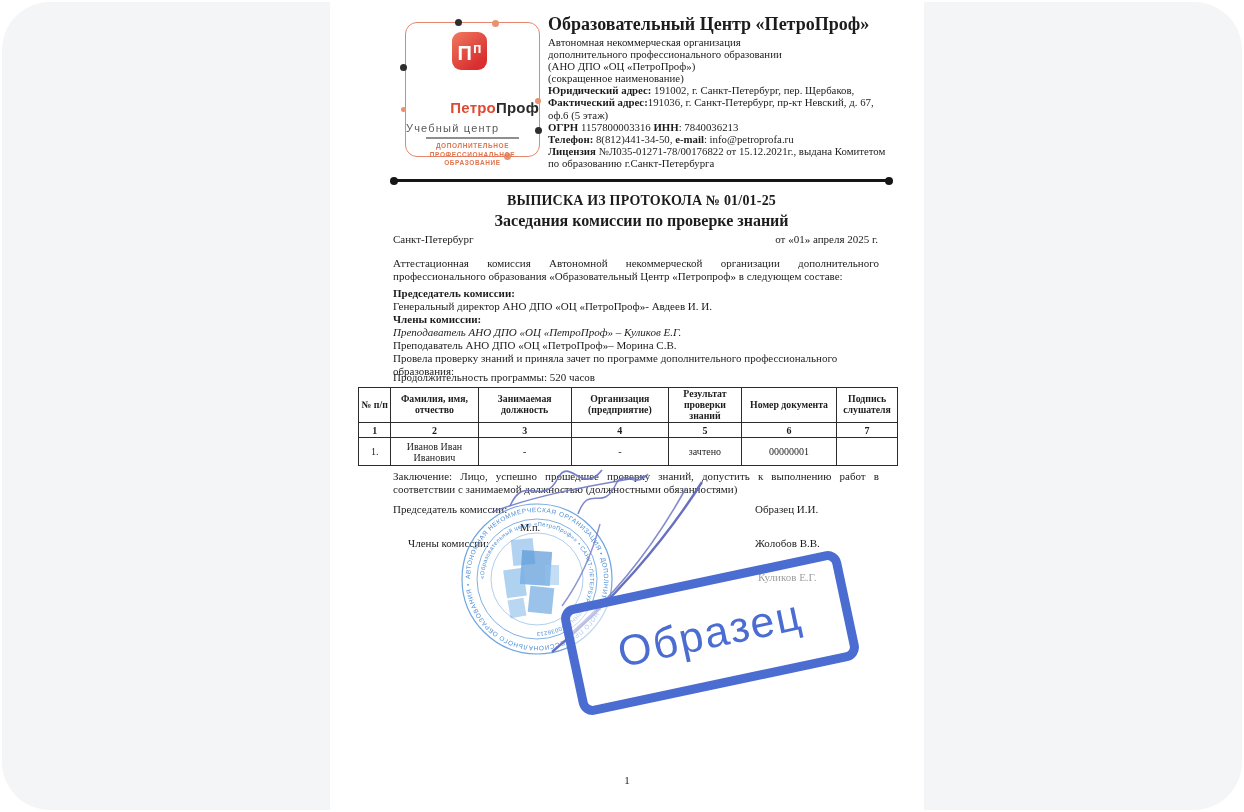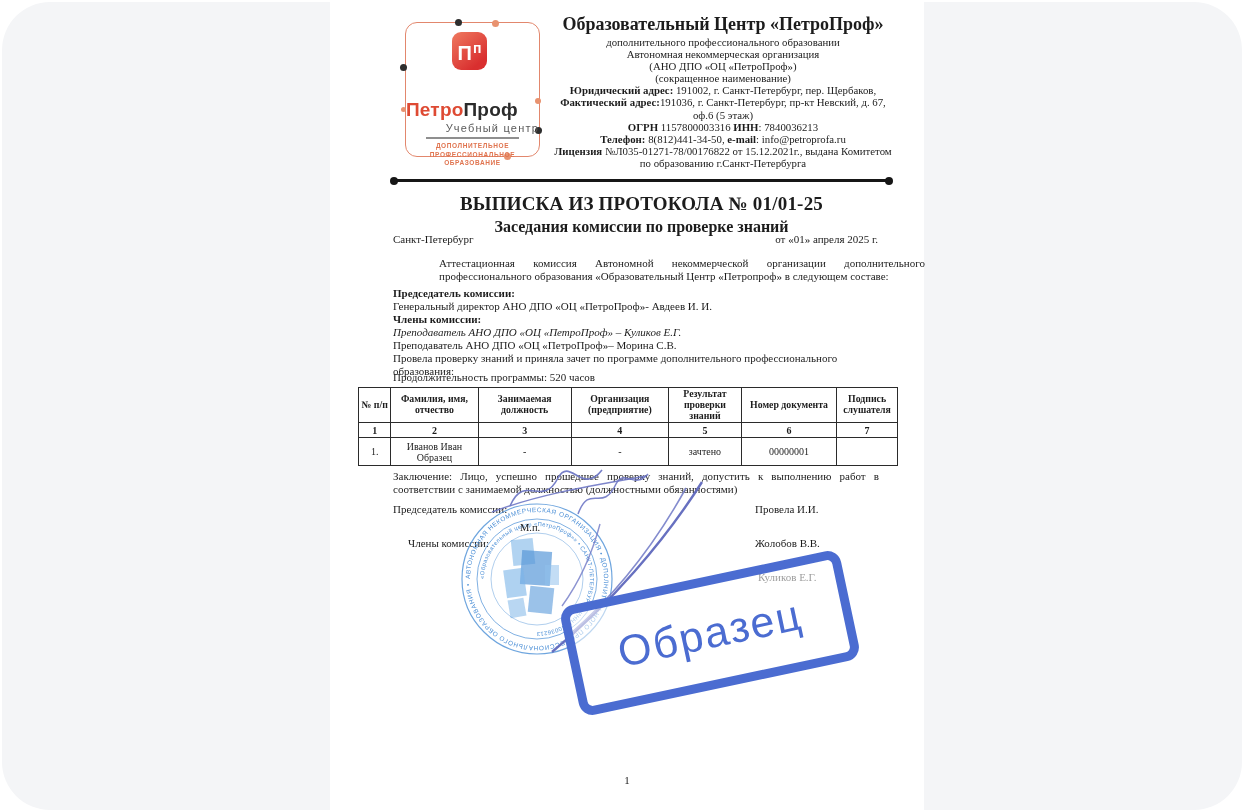--- a/index.html
+++ b/index.html
@@ -27,51 +27,51 @@
   .logo-dot{position:absolute;border-radius:50%;}
   .logo-icon{
     position:absolute;left:46px;top:9px;width:35px;height:38px;
     background:linear-gradient(140deg,#ef7a60 0%,#d92f2f 80%);
     border-radius:9px;color:#fff;display:flex;align-items:center;justify-content:center;
     font-weight:bold;
   }
   .logo-icon .l1{font-size:20px;line-height:20px;margin-top:4px;}
   .logo-icon .l2{font-size:14px;line-height:14px;margin-top:-6px;margin-left:1px;}
   .logo-brand{
-    position:absolute;left:0;top:76px;width:100%;text-align:left;
-    font-size:19px;font-weight:bold;letter-spacing:.2px;white-space:nowrap;
+    position:absolute;left:0;top:76px;width:100%;text-align:right;
+    font-size:15px;font-weight:bold;letter-spacing:.2px;white-space:nowrap;
   }
   .logo-brand .b1{color:#de4a33;}
   .logo-brand .b2{color:#2b2b2b;}
   .logo-sub{
-    position:absolute;left:0;top:99px;width:100%;text-align:right;
+    position:absolute;left:0;top:99px;width:100%;text-align:left;
     font-size:11px;color:#5a5a5a;letter-spacing:1.2px;
   }
   .logo-rule{
     position:absolute;left:20px;top:114px;width:93px;height:2px;background:#8f8f8f;
   }
   .logo-tagline{
     position:absolute;left:0;top:119px;width:100%;text-align:center;
     font-size:6.5px;line-height:8.5px;color:#e0744f;font-weight:bold;letter-spacing:.6px;
   }
   .lh{
-    position:absolute;left:218px;top:12px;width:350px;text-align:center;
+    position:absolute;left:218px;top:12px;width:350px;
   }
   .lh-heading{font-size:18px;font-weight:bold;line-height:20px;margin-bottom:2px;white-space:nowrap;}
   .lh-line{font-size:10.8px;line-height:12.1px;white-space:nowrap;}
   .lh-line .b{font-weight:bold;}
   .divider{
     position:absolute;left:63px;top:177px;width:497px;height:3px;background:#161616;
   }
   .divider .dot{position:absolute;top:-2.5px;width:8px;height:8px;border-radius:50%;background:#161616;}
   .divider .dot.left{left:-3px;}
   .divider .dot.right{right:-3px;}
   
   .title-block{position:absolute;left:63px;top:191px;width:497px;text-align:center;}
-  .doc-title{font-size:19px;font-weight:bold;letter-spacing:.2px;}
+  .doc-title{font-size:14px;font-weight:bold;letter-spacing:.2px;}
   .doc-subtitle{font-size:16px;font-weight:bold;margin-top:3px;}
   .city-date{position:absolute;left:63px;top:231px;width:485px;font-size:11px;}
   .city{position:absolute;left:0;top:0;}
   .date{position:absolute;right:0;top:0;}
   
   .bodyline{position:absolute;left:63px;width:486px;font-size:11px;line-height:13px;}
   .jtext{text-align:justify;}
   .bold{font-weight:bold;}
   
   table.reg{
@@ -124,22 +124,22 @@
       <div class="logo-sub">Учебный центр</div>
       <div class="logo-rule"></div>
       <div class="logo-tagline">
         <div>ДОПОЛНИТЕЛЬНОЕ</div>
         <div>ПРОФЕССИОНАЛЬНОЕ ОБРАЗОВАНИЕ</div>
       </div>
     </div>
 
     <div class="lh">
       <div class="lh-heading">Образовательный Центр «ПетроПроф»</div>
+      <div class="lh-line">Автономная некоммерческая организация</div>
       <div class="lh-line">дополнительного профессионального образовании</div>
-      <div class="lh-line">Автономная некоммерческая организация</div>
       <div class="lh-line">(АНО ДПО «ОЦ «ПетроПроф»)</div>
       <div class="lh-line">(сокращенное наименование)</div>
       <div class="lh-line"><span class="b">Юридический адрес: </span><span>191002, г. Санкт-Петербург, пер. Щербаков,</span></div>
       <div class="lh-line"><span class="b">Фактический адрес:</span><span>191036, г. Санкт-Петербург, пр-кт Невский, д. 67,</span></div>
       <div class="lh-line">оф.6 (5 этаж)</div>
       <div class="lh-line"><span class="b">ОГРН </span><span>1157800003316 </span><span class="b">ИНН</span><span>: 7840036213</span></div>
       <div class="lh-line"><span class="b">Телефон: </span><span>8(812)441-34-50, </span><span class="b">e-mail</span><span>: info@petroprofa.ru</span></div>
       <div class="lh-line"><span class="b">Лицензия </span><span>№Л035-01271-78/00176822 от 15.12.2021г., выдана Комитетом</span></div>
       <div class="lh-line">по образованию г.Санкт-Петербурга</div>
     </div>
@@ -152,21 +152,21 @@
     <div class="title-block">
       <div class="doc-title">ВЫПИСКА ИЗ ПРОТОКОЛА № 01/01-25</div>
       <div class="doc-subtitle">Заседания комиссии по проверке знаний</div>
     </div>
 
     <div class="city-date">
       <span class="city">Санкт-Петербург</span>
       <span class="date">от «01» апреля 2025 г.</span>
     </div>
 
-    <div class="bodyline jtext" style="top:255px;margin-left:46px;">Аттестационная комиссия Автономной некоммерческой организации дополнительного профессионального образования «Образовательный Центр «Петропроф» в следующем составе:</div>
+    <div class="bodyline jtext" style="top:255px;">Аттестационная комиссия Автономной некоммерческой организации дополнительного профессионального образования «Образовательный Центр «Петропроф» в следующем составе:</div>
     <div class="bodyline bold" style="top:285px;">Председатель комиссии:</div>
     <div class="bodyline" style="top:298px;">Генеральный директор АНО ДПО «ОЦ «ПетроПроф»- Авдеев И. И.</div>
     <div class="bodyline bold" style="top:311px;">Члены комиссии:</div>
     <div class="bodyline" style="top:324px;font-style:italic;">Преподаватель АНО ДПО «ОЦ «ПетроПроф» – Куликов Е.Г.</div>
     <div class="bodyline" style="top:337px;">Преподаватель АНО ДПО «ОЦ «ПетроПроф»– Морина С.В.</div>
     <div class="bodyline" style="top:350px;">Провела проверку знаний и приняла зачет по программе дополнительного профессионального образования:</div>
     <div class="bodyline" style="top:369px;">Продолжительность программы: 520 часов</div>
 
     <table class="reg">
       <colgroup>
@@ -192,34 +192,34 @@
         <td>1</td>
         <td>2</td>
         <td>3</td>
         <td>4</td>
         <td>5</td>
         <td>6</td>
         <td>7</td>
       </tr>
       <tr class="data">
         <td>1.</td>
-        <td>Иванов Иван Образец</td>
+        <td>Иванов Иван Иванович</td>
         <td>-</td>
         <td>-</td>
         <td>зачтено</td>
         <td>00000001</td>
         <td></td>
       </tr>
     </tbody>
       </table>
 
     <div class="bodyline jtext" style="top:468px;">Заключение: Лицо, успешно прошедшее проверку знаний, допустить к выполнению работ в соответствии с занимаемой должностью (должностными обязанностями)</div>
 
     <div class="sig-label" style="left:63px;top:501px;">Председатель  комиссии:</div>
-    <div class="sig-name" style="left:425px;top:501px;">Провела И.И.</div>
+    <div class="sig-name" style="left:425px;top:501px;">Образец И.И.</div>
     <div class="sig-label" style="left:78px;top:535px;">Члены комиссии:</div>
     <div class="sig-name" style="left:425px;top:535px;">Жолобов В.В.</div>
     <div class="sig-name" style="left:428px;top:569px;">Куликов Е.Г.</div>
     <div class="mp">М.п.</div>
 
     <svg class="seal" viewBox="0 0 160 160">
       <defs>
         <path id="ringOuter" d="M80,80 m-67,0 a67,67 0 1,1 134,0 a67,67 0 1,1 -134,0"></path>
         <path id="ringInner" d="M80,80 m-53,0 a53,53 0 1,1 106,0 a53,53 0 1,1 -106,0"></path>
       </defs>

